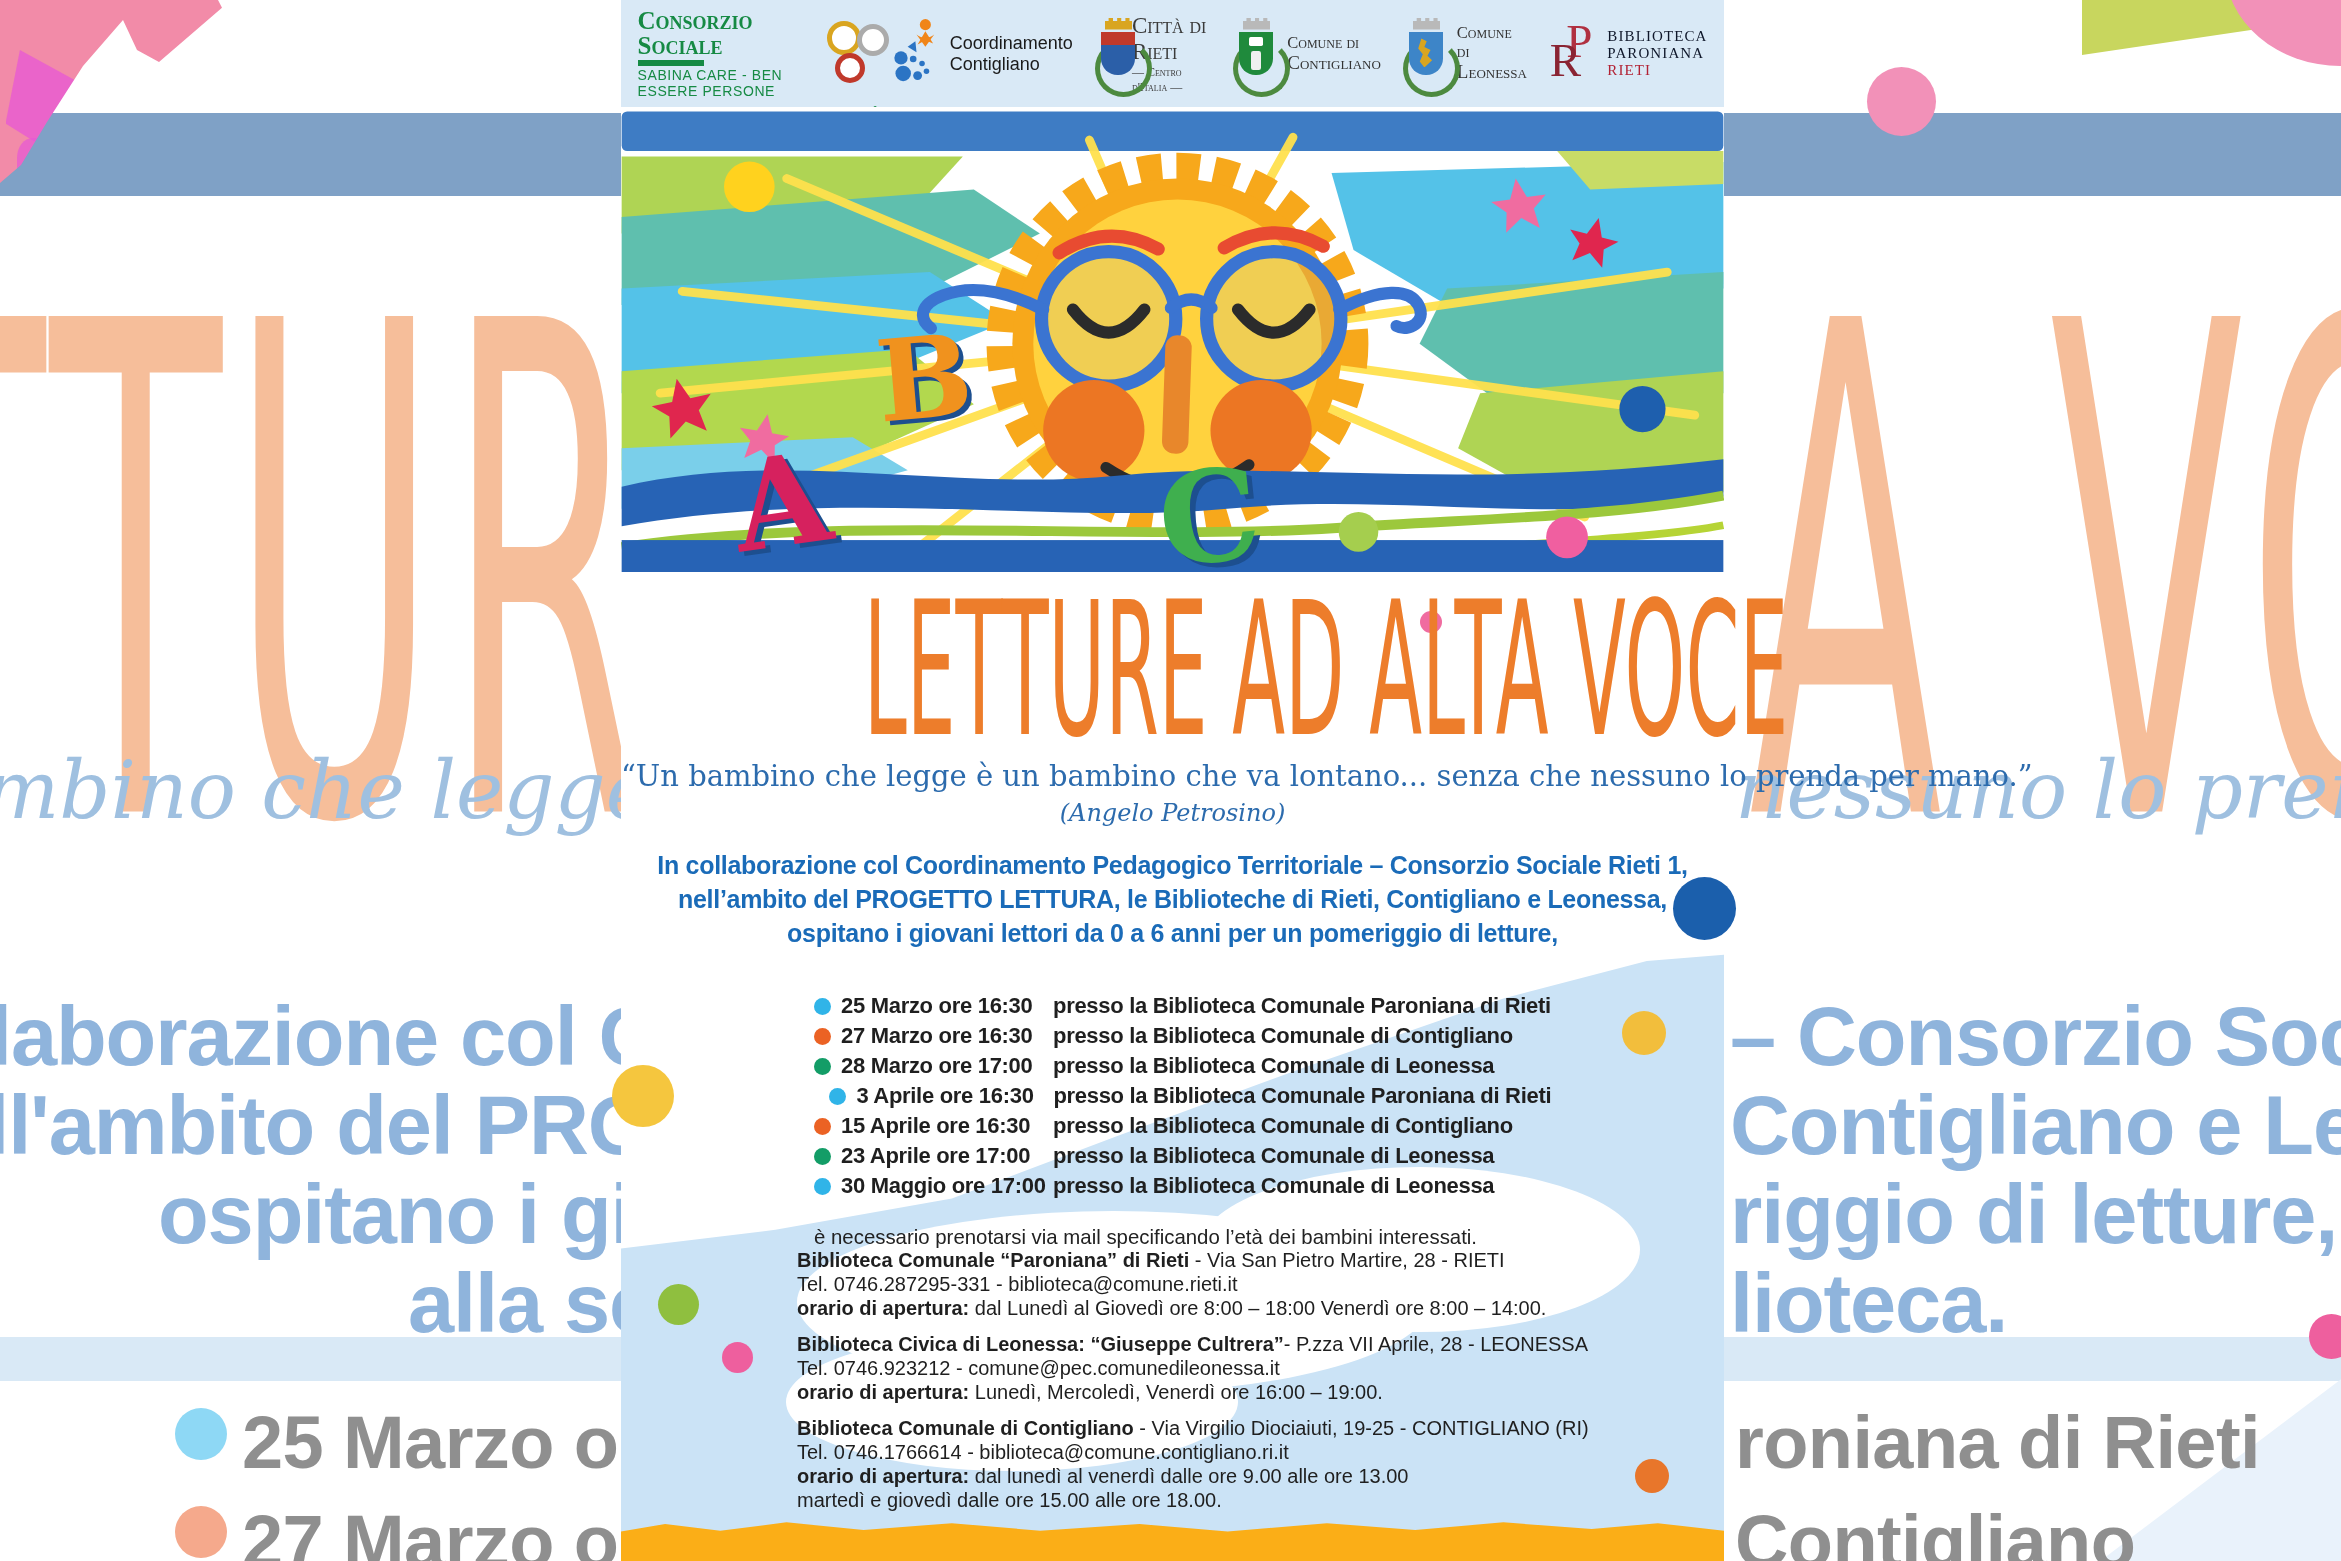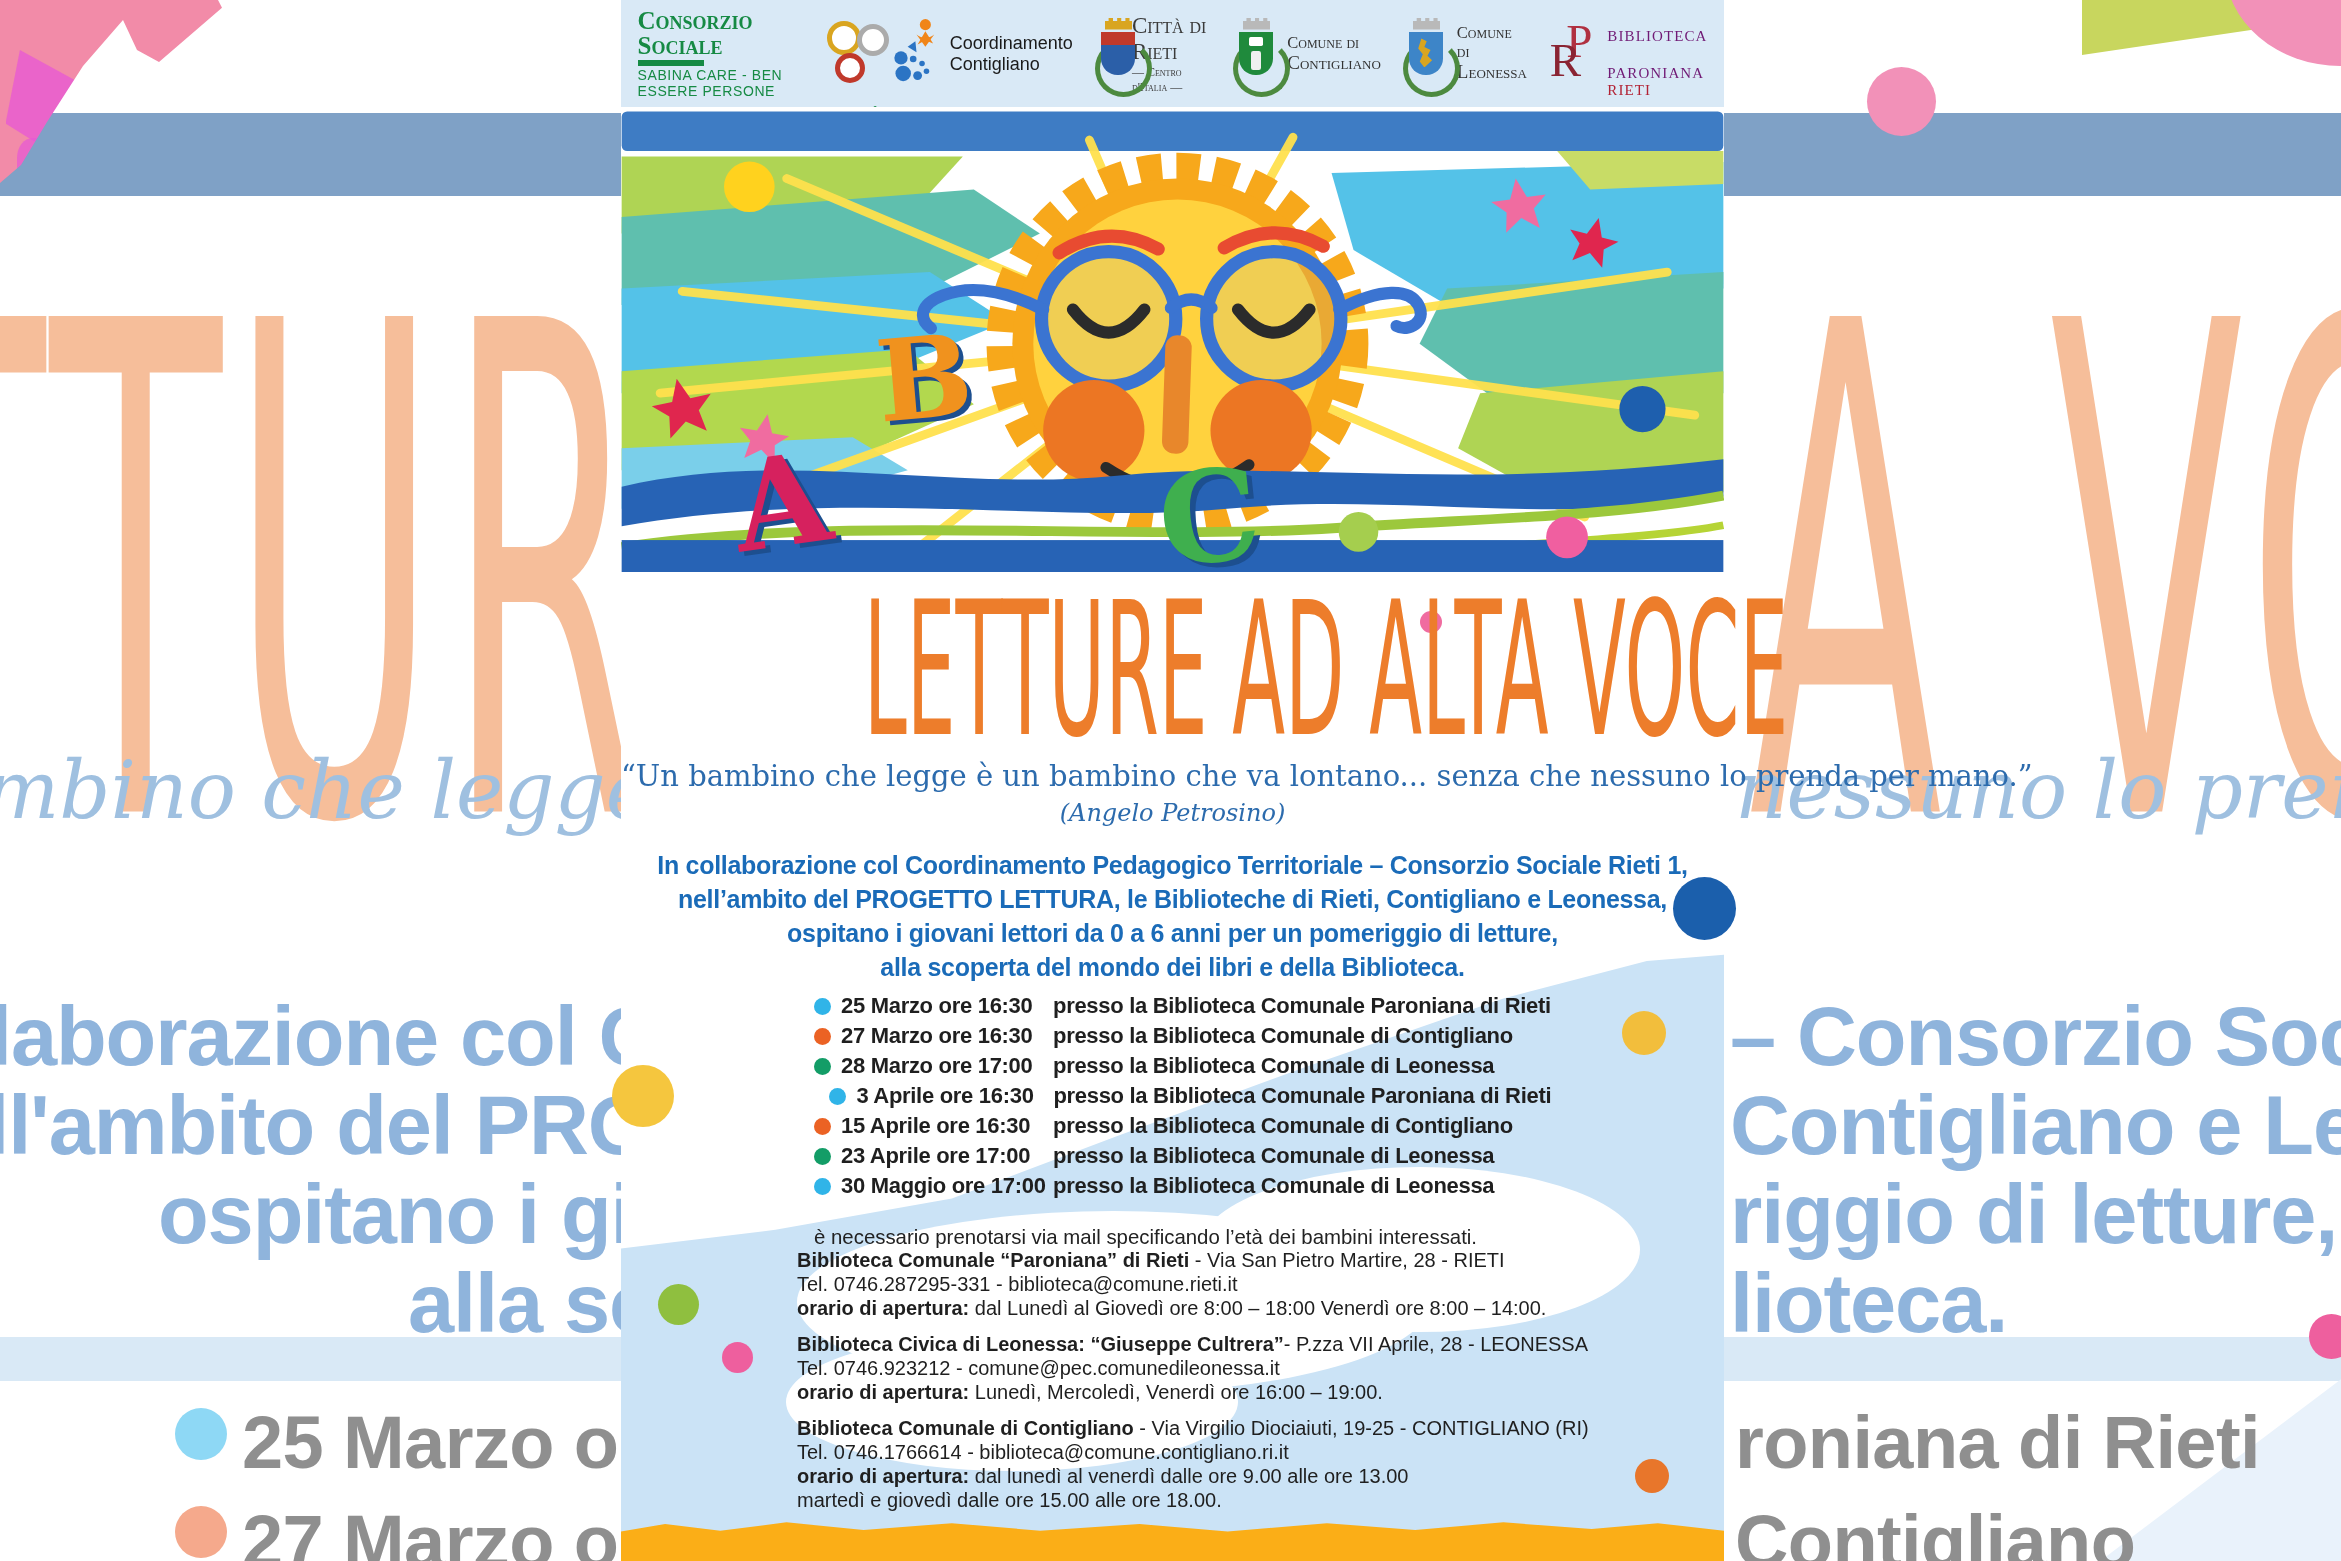--- a/index.html
+++ b/index.html
@@ -55,21 +55,21 @@
          clip-path:polygon(0 100%,0 30%,14% 30%,14% 0,30% 0,30% 30%,45% 30%,45% 0,60% 0,60% 30%,75% 30%,75% 0,90% 0,90% 30%,100% 30%,100% 100%);}
   .crown.gold{background:#d9a520;}
   .shield{position:absolute;left:6.6px;top:14.3px;width:34px;height:43px;border-radius:0 0 16.5px 16.5px;}
   .wreath{position:absolute;left:0;top:22px;width:47px;height:47px;border:5.5px solid transparent;
           border-bottom-color:#4c8a3f;border-left-color:#4c8a3f;border-right-color:#4c8a3f;border-radius:50%;}
   .crest-label{font-size:16.5px;color:#333;line-height:1.12;}
   
   #pa-mono{position:relative;width:50px;height:72px;font-family:"Liberation Serif",serif;}
   #pa-r{position:absolute;left:0px;top:15.4px;font-size:47px;color:#8a2433;}
   #pa-p{position:absolute;left:16.5px;top:-3.3px;font-size:47px;color:#b03040;}
-  #pa-l1,#pa-l2{font-family:"Liberation Serif",serif;font-size:15px;color:#701a75;letter-spacing:1.1px;margin-top:20px;}
+  #pa-l1,#pa-l2{font-family:"Liberation Serif",serif;font-size:15px;color:#0f172a;letter-spacing:1.1px;}
   #pa-l3{font-family:"Liberation Serif",serif;font-size:15px;color:#b22234;letter-spacing:1.1px;}
   
   #illustration{left:0;top:107px;width:1103px;height:465px;overflow:hidden;}
   
   #bluesection{left:0;top:936px;width:1103px;height:625px;background:#cbe3f6;
     clip-path:polygon(100% 3%,100% 100%,0 100%,0 50%,14% 47%,30% 42%,45% 32%,62% 21%,80% 10%,93% 4%);}
   .cloud{position:absolute;background:#fff;border-radius:50%;}
   
   #title{left:0;top:577px;width:1103px;text-align:center;color:#ed7d2b;white-space:nowrap;
          font-family:"DejaVu Sans",sans-serif;font-size:138px;line-height:1;
@@ -317,21 +317,20 @@
   <div class="dot" style="left:799px;top:611px;width:22px;height:22px;background:#f06ca0;"></div>
 
   <div class="abs" id="title">LETTURE AD ALTA VOCE</div>
   <div class="abs" id="quote">“Un bambino che legge è un bambino che va lontano... senza che nessuno lo prenda per mano.”</div>
   <div class="abs" id="attribution">(Angelo Petrosino)</div>
 
   <div class="abs" id="intro">
     <div>In collaborazione col Coordinamento Pedagogico Territoriale – Consorzio Sociale Rieti 1,</div>
     <div>nell’ambito del PROGETTO LETTURA, le Biblioteche di Rieti, Contigliano e Leonessa,</div>
     <div>ospitano i giovani lettori da 0 a 6 anni per un pomeriggio di letture,</div>
-    <div>alla scoperta del mondo dei libri e della Biblioteca.</div>
   </div>
 
   <div class="abs" id="events">
     <div class="event-row">
       <span class="event-dot" style="background: rgb(48, 180, 232);"></span>
       <span class="event-date">25 Marzo ore 16:30</span>
       <span class="event-loc">presso la Biblioteca Comunale Paroniana di Rieti</span>
     </div>
     <div class="event-row">
       <span class="event-dot" style="background: rgb(235, 98, 36);"></span>

